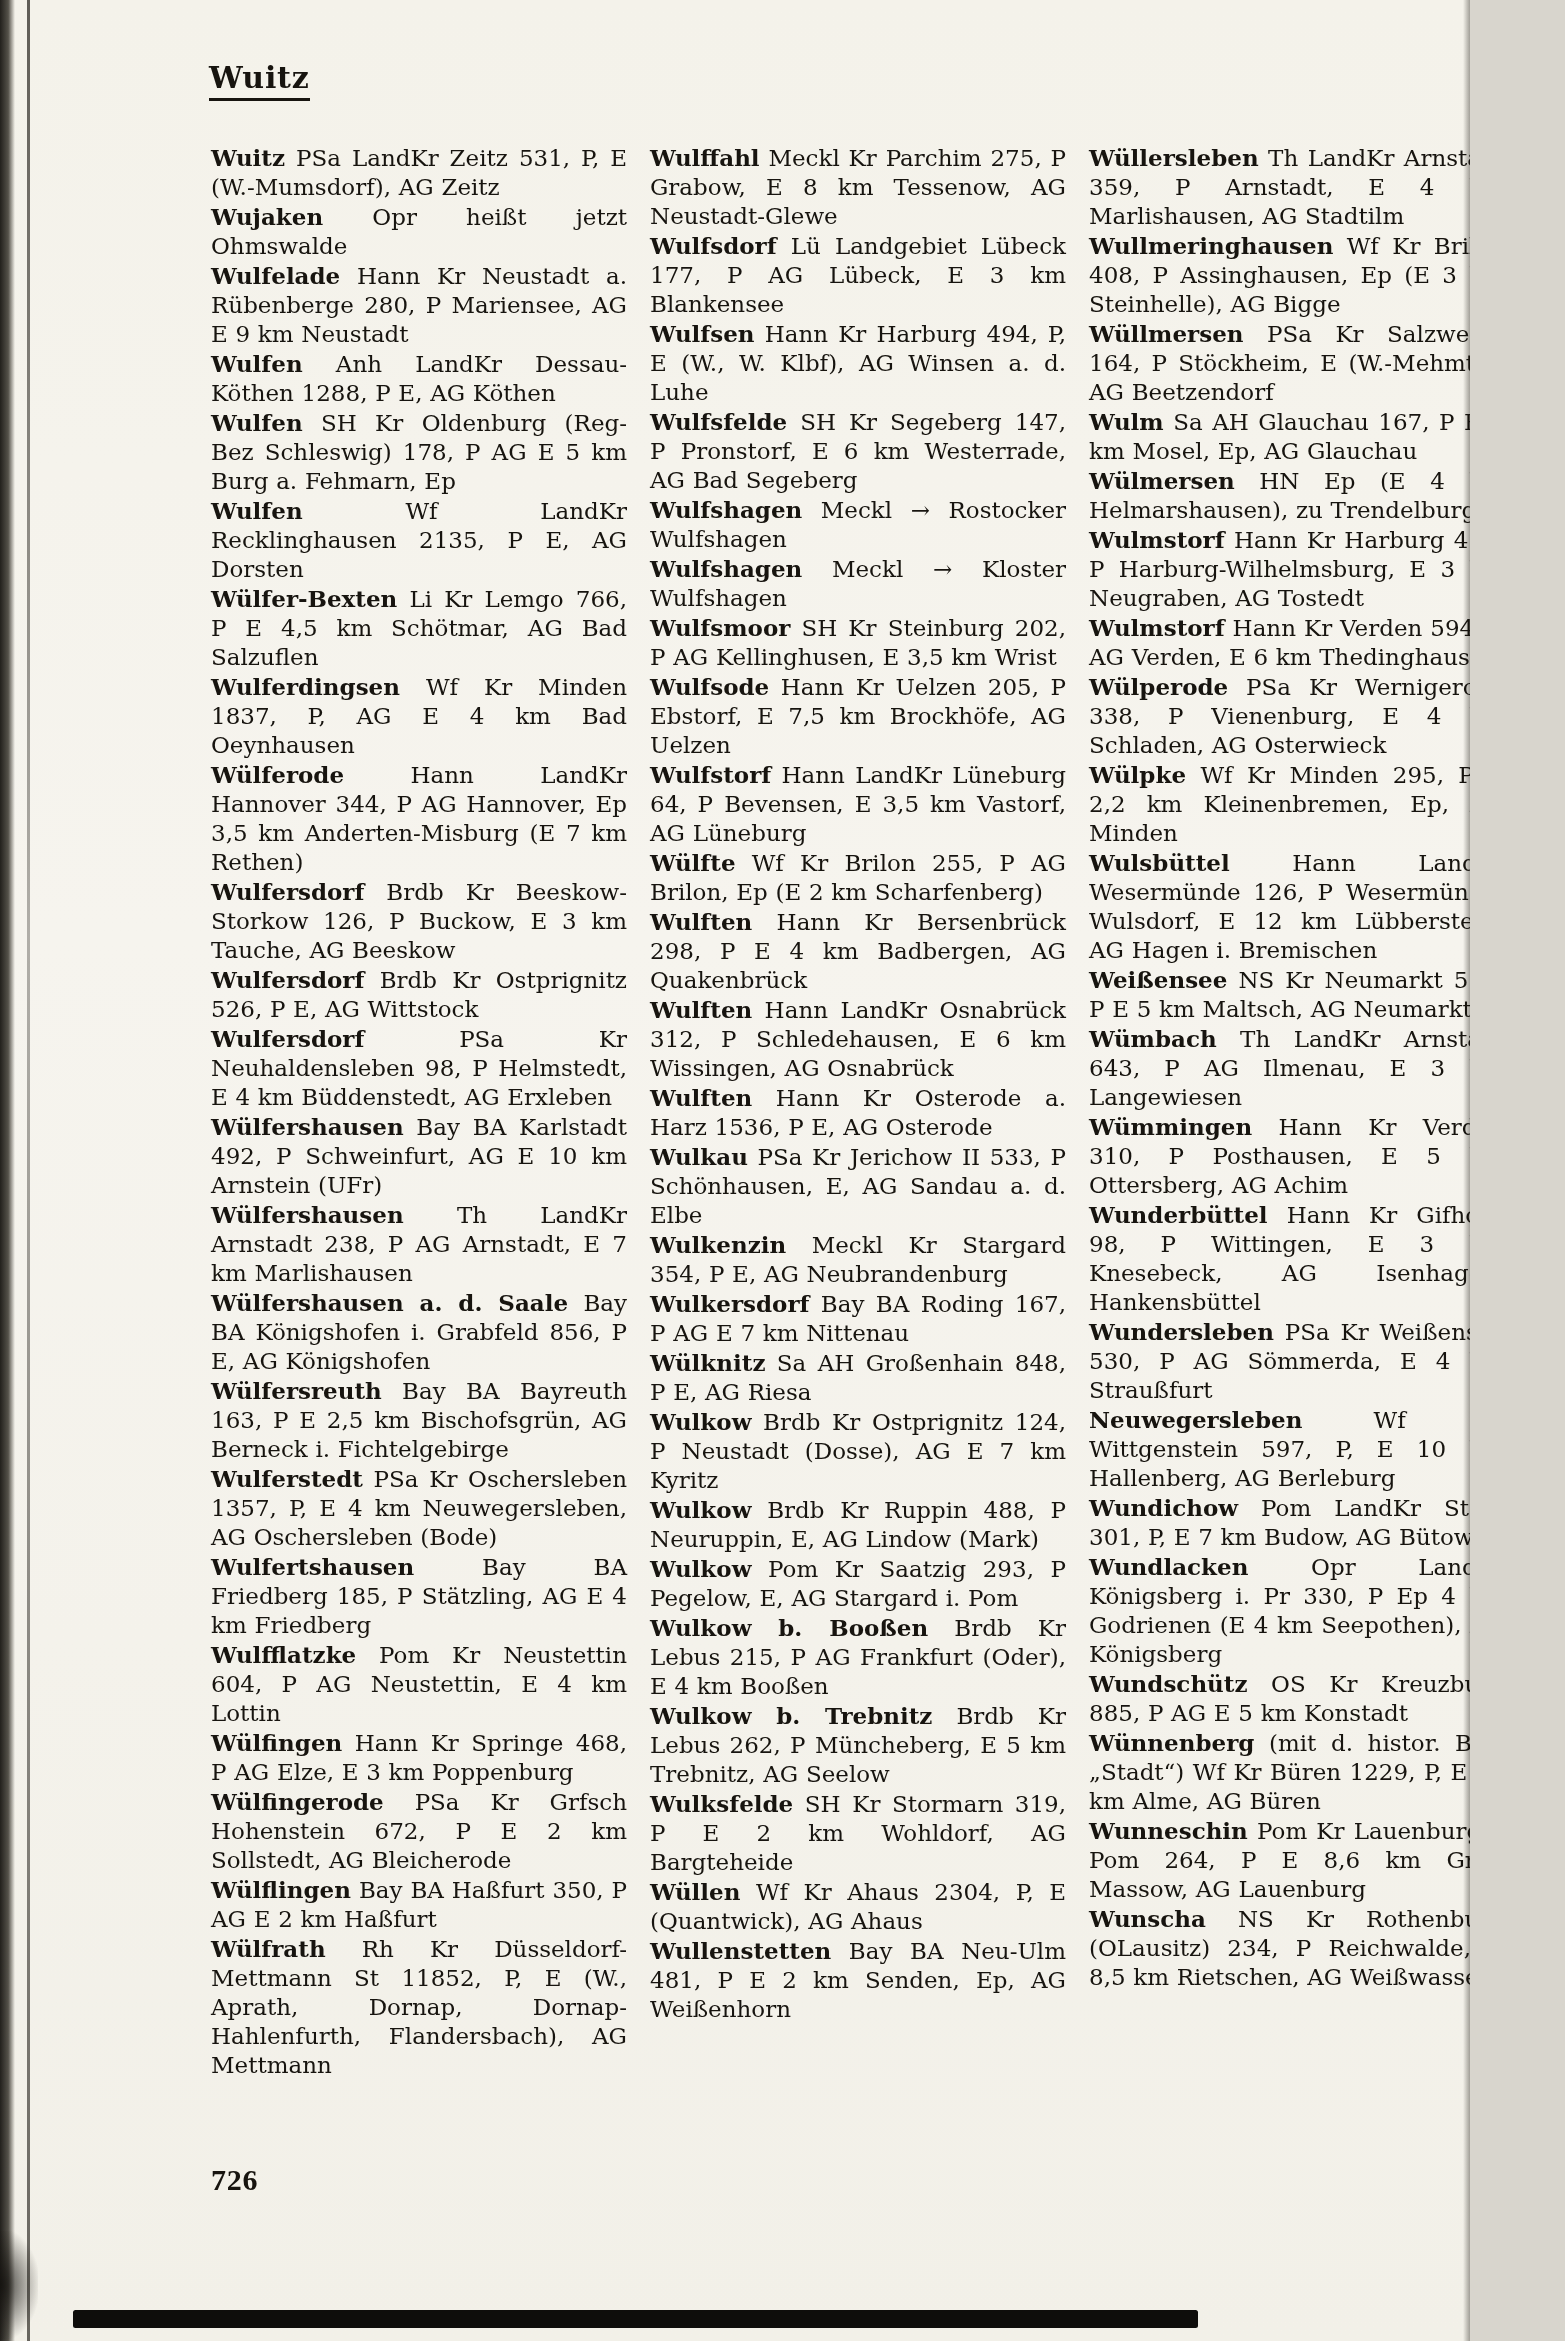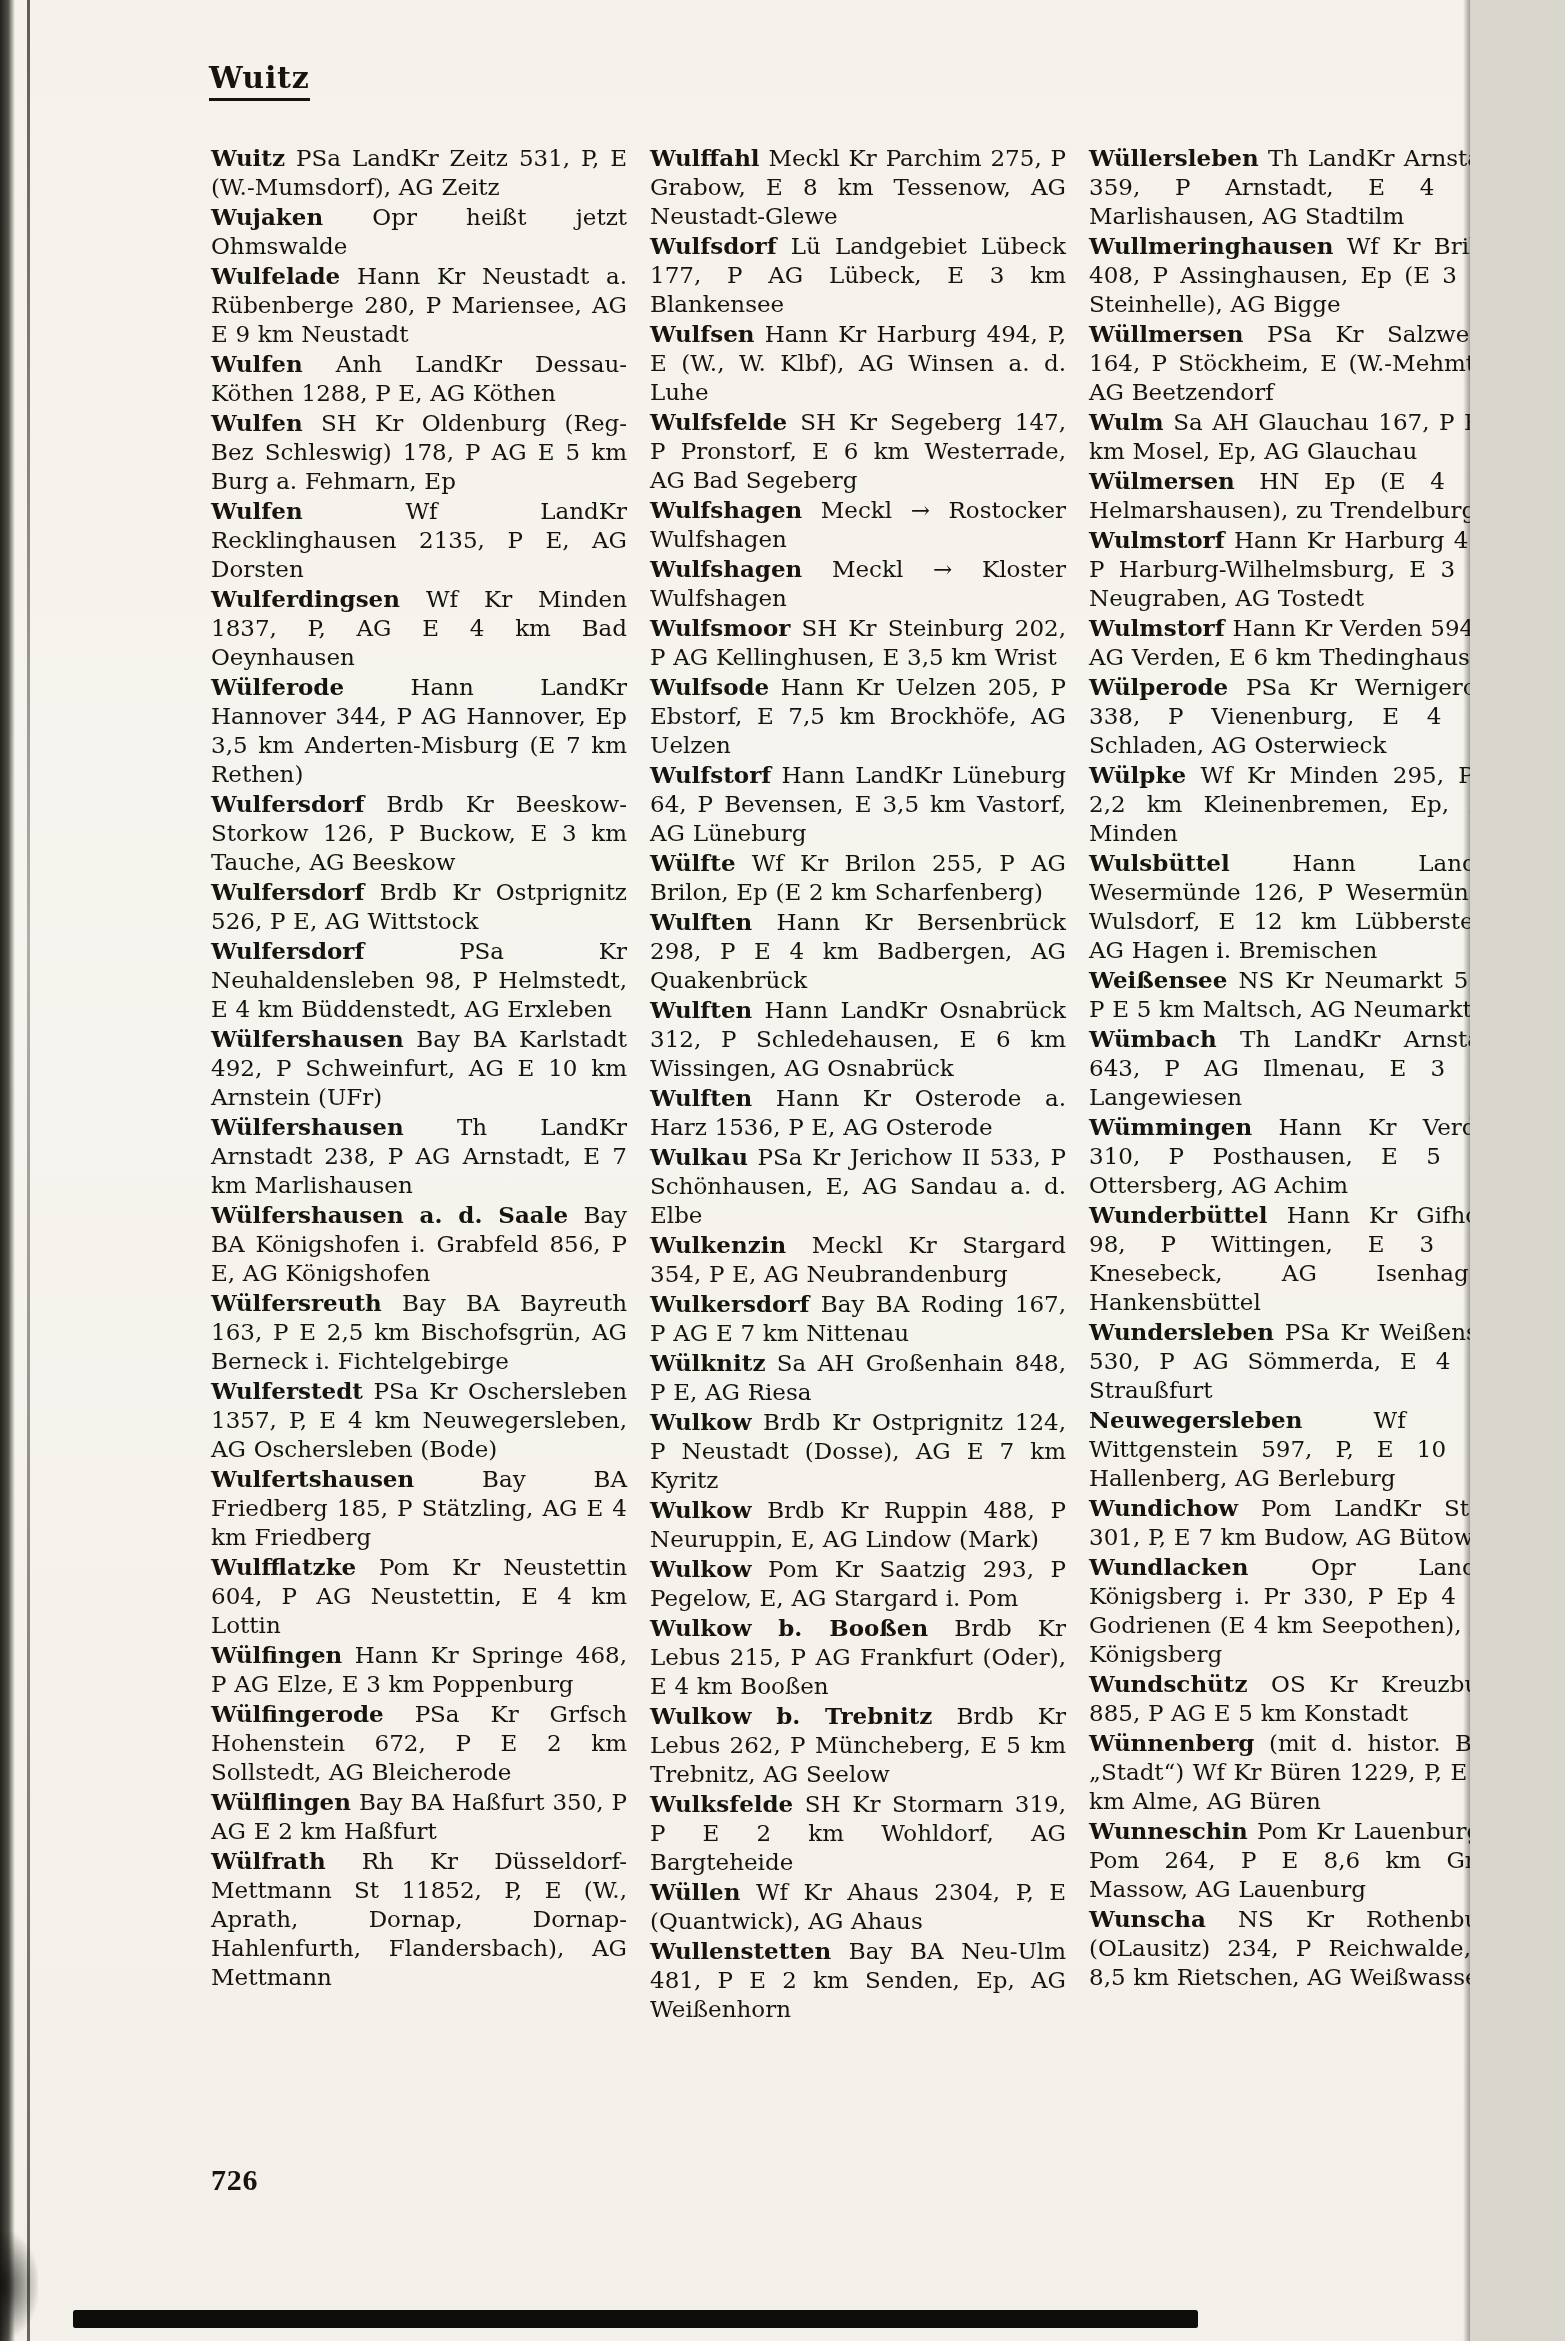--- a/index.html
+++ b/index.html
@@ -104,20 +104,21 @@
   </header>
 
   <main class="columns" id="columns">
       <div class="col">
         <p class="entry"><span class="headword">Wuitz</span> PSa LandKr Zeitz 531, P, E (W.-Mumsdorf), AG Zeitz</p>
         <p class="entry"><span class="headword">Wujaken</span> Opr heißt jetzt Ohmswalde</p>
         <p class="entry"><span class="headword">Wulfelade</span> Hann Kr Neustadt a. Rübenberge 280, P Mariensee, AG E 9 km Neustadt</p>
         <p class="entry"><span class="headword">Wulfen</span> Anh LandKr Dessau-Köthen 1288, P E, AG Köthen</p>
         <p class="entry"><span class="headword">Wulfen</span> SH Kr Oldenburg (Reg-Bez Schleswig) 178, P AG E 5 km Burg a. Fehmarn, Ep</p>
         <p class="entry"><span class="headword">Wulfen</span> Wf LandKr Recklinghausen 2135, P E, AG Dorsten</p>
+        <p class="entry"><span class="headword">Wülfer-Bexten</span> Li Kr Lemgo 766, P E 4,5 km Schötmar, AG Bad Salzuflen</p>
         <p class="entry"><span class="headword">Wulferdingsen</span> Wf Kr Minden 1837, P, AG E 4 km Bad Oeynhausen</p>
         <p class="entry"><span class="headword">Wülferode</span> Hann LandKr Hannover 344, P AG Hannover, Ep 3,5 km Anderten-Misburg (E 7 km Rethen)</p>
         <p class="entry"><span class="headword">Wulfersdorf</span> Brdb Kr Beeskow-Storkow 126, P Buckow, E 3 km Tauche, AG Beeskow</p>
         <p class="entry"><span class="headword">Wulfersdorf</span> Brdb Kr Ostprignitz 526, P E, AG Wittstock</p>
         <p class="entry"><span class="headword">Wulfersdorf</span> PSa Kr Neuhaldensleben 98, P Helmstedt, E 4 km Büddenstedt, AG Erxleben</p>
         <p class="entry"><span class="headword">Wülfershausen</span> Bay BA Karlstadt 492, P Schweinfurt, AG E 10 km Arnstein (UFr)</p>
         <p class="entry"><span class="headword">Wülfershausen</span> Th LandKr Arnstadt 238, P AG Arnstadt, E 7 km Marlishausen</p>
         <p class="entry"><span class="headword">Wülfershausen a. d. Saale</span> Bay BA Königshofen i. Grabfeld 856, P E, AG Königshofen</p>
         <p class="entry"><span class="headword">Wülfersreuth</span> Bay BA Bayreuth 163, P E 2,5 km Bischofsgrün, AG Berneck i. Fichtelgebirge</p>
         <p class="entry"><span class="headword">Wulferstedt</span> PSa Kr Oschersleben 1357, P, E 4 km Neuwegersleben, AG Oschersleben (Bode)</p>

